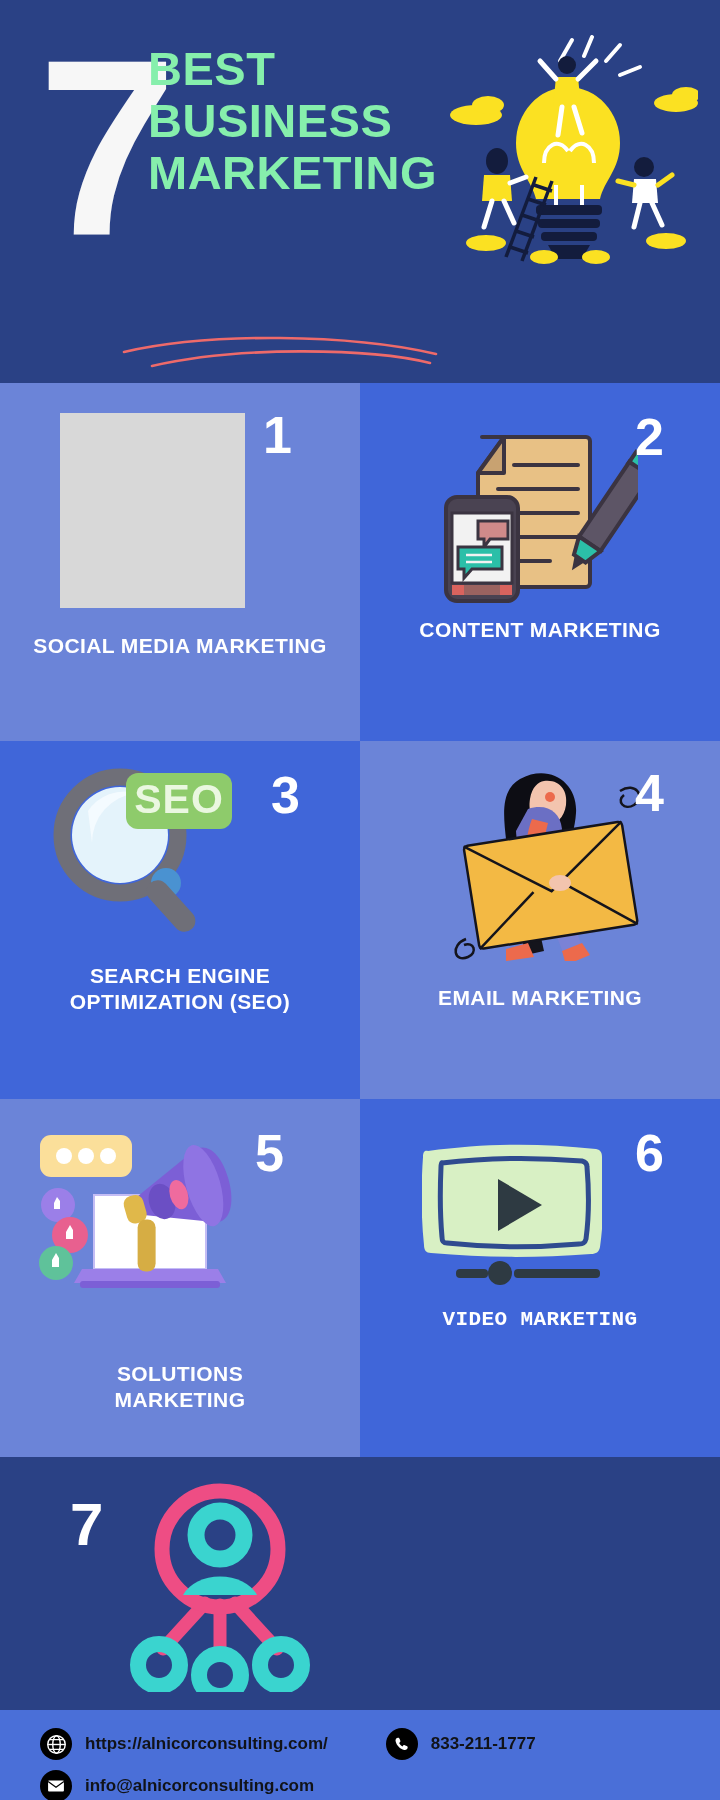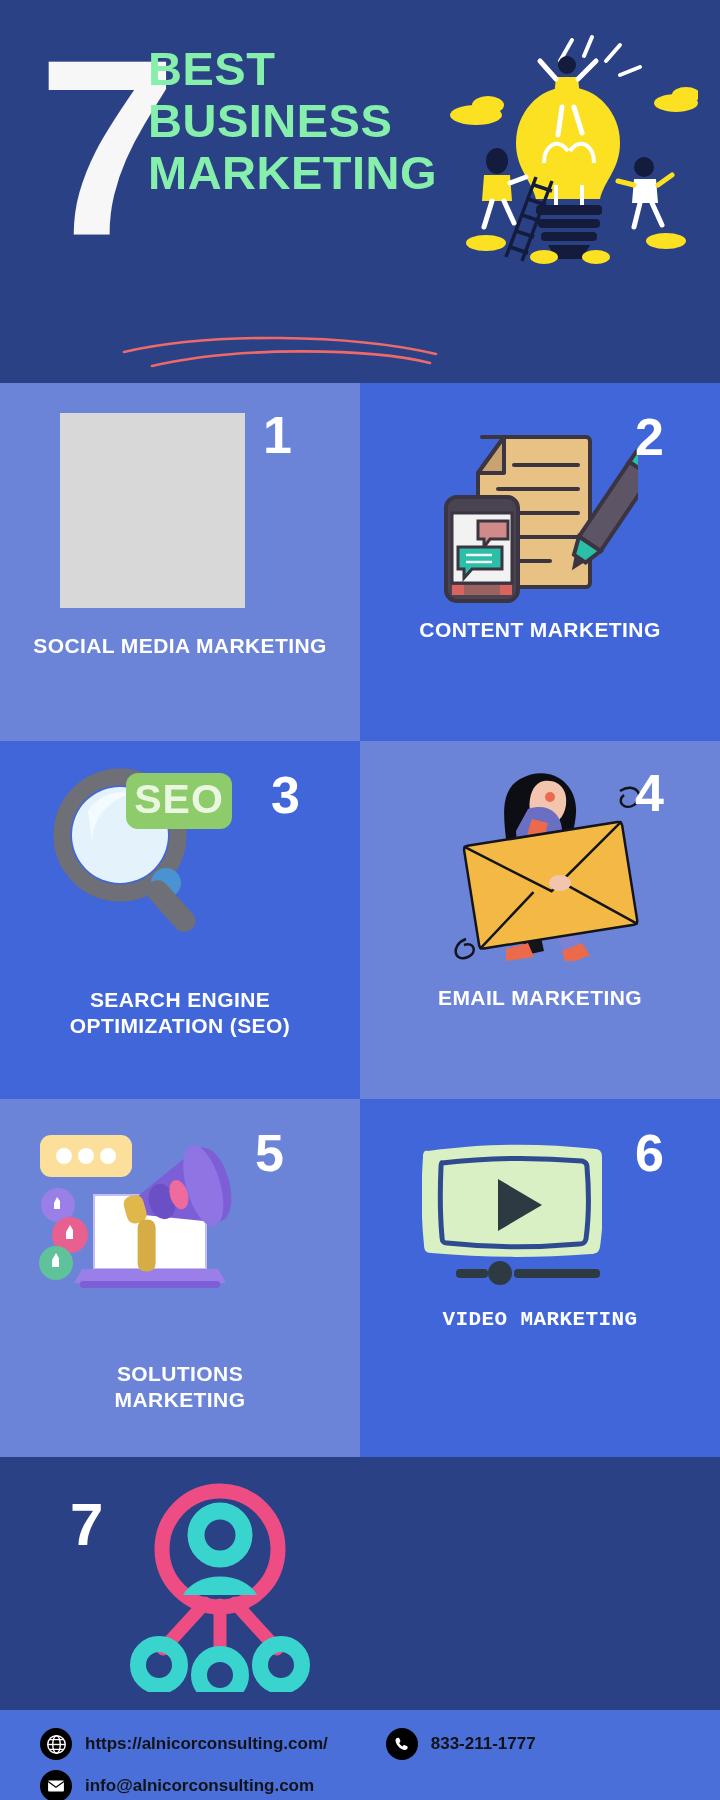--- a/index.html
+++ b/index.html
@@ -236,21 +236,21 @@
       <svg class="cell-art" style="left:48px; top:22px; width:190px; height:180px;" viewBox="0 0 190 180">
         <circle cx="72" cy="72" r="58" fill="none" stroke="#6f6f78" stroke-width="17"></circle>
         <circle cx="72" cy="72" r="48" fill="#e4f3fb"></circle>
         <path d="M40 48 a44 44 0 0 1 48 -18 a50 50 0 0 0 -44 50 z" fill="#f7fcff" opacity="0.85"></path>
         <circle cx="118" cy="120" r="15" fill="#4a92d1"></circle>
         <rect x="112" y="112" width="22" height="62" rx="11" fill="#6f6f78" transform="rotate(-42 123 143)"></rect>
         <rect x="78" y="10" width="106" height="56" rx="12" fill="#8ecb6b"></rect>
         <text x="131" y="50" font-family="'Liberation Sans', sans-serif" font-size="41" font-weight="700" fill="#eaf7e0" text-anchor="middle" letter-spacing="1">SEO</text>
       </svg>
       <div class="cell-num" style="right:60px; top:28px;">3</div>
-      <div class="cell-label" style="top:222px;margin-top:24px;">
+      <div class="cell-label" style="top:222px;">
         <span>SEARCH ENGINE</span><br>
         <span>OPTIMIZATION (SEO)</span>
       </div>
     </div>
 
     <div class="cell a">
       <svg class="cell-art" style="left:72px; top:20px; width:215px; height:200px;" viewBox="0 0 215 200">
 
         <path d="M88 18 c30 -16 58 4 56 34 c-2 30 -16 50 -34 74 c-14 18 -36 10 -34 -14 c2 -34 -16 -78 12 -94 z" fill="#0d0d14"></path>
 

